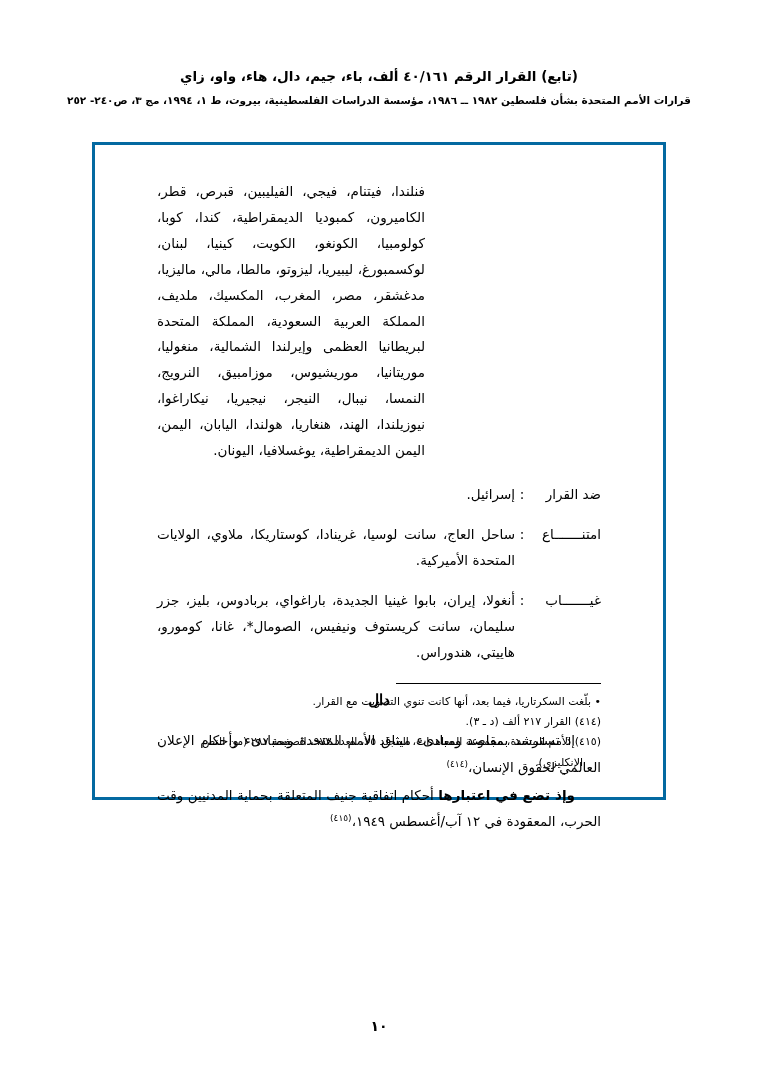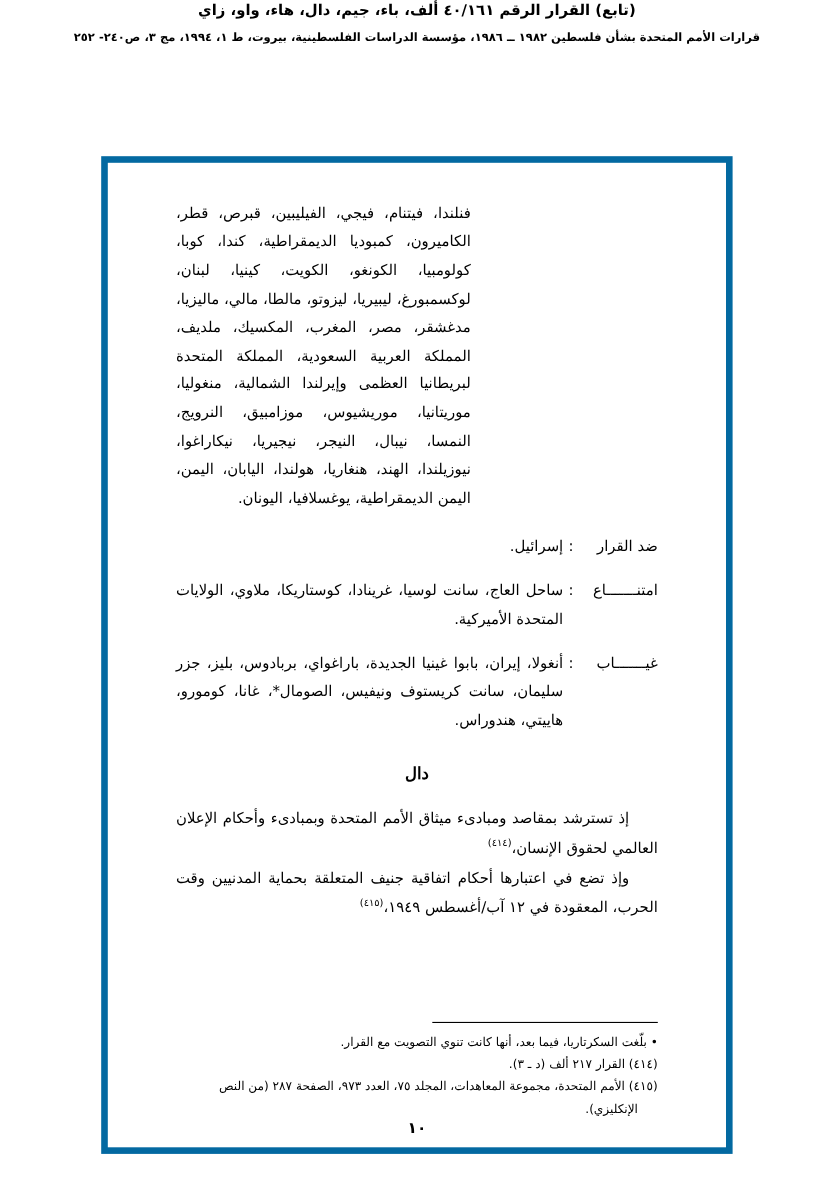--- a/index.html
+++ b/index.html
@@ -14,40 +14,41 @@
     color: #000000;
   }
   .page {
     position: relative;
     width: 758px;
     height: 1078px;
     box-sizing: border-box;
   }
   .header-block {
     text-align: center;
+    padding-top: 66px;
   }
   .header-title {
     font-size: 13.5px;
     font-weight: bold;
     letter-spacing: 0;
     line-height: 1.5;
   }
   .header-sub {
     font-size: 10.5px;
     font-weight: bold;
     margin-top: 7px;
     line-height: 1.5;
   }
   .frame {
     position: absolute;
     top: 142px;
     left: 92px;
     width: 574px;
-    height: 907px;
-    border: 6px solid #0369a1;
+    height: 658px;
+    border: 3px solid #0369a1;
     box-sizing: border-box;
     background: #ffffff;
   }
   .frame-inner {
     padding: 34px 62px 0 62px;
     box-sizing: border-box;
     height: 100%;
     position: relative;
   }
   .country-list {
@@ -105,21 +106,21 @@
   }
   .lead {
     font-weight: bold;
     text-align: right;
     text-align-last: right;
   }
   .indent {
     text-indent: 26px;
   }
   .bold-inline {
-    font-weight: normal;
+    font-weight: bold;
   }
   sup {
     font-size: 9px;
     vertical-align: super;
   }
   .footnotes {
     position: absolute;
     bottom: 24px;
     right: 62px;
     left: 56px;

